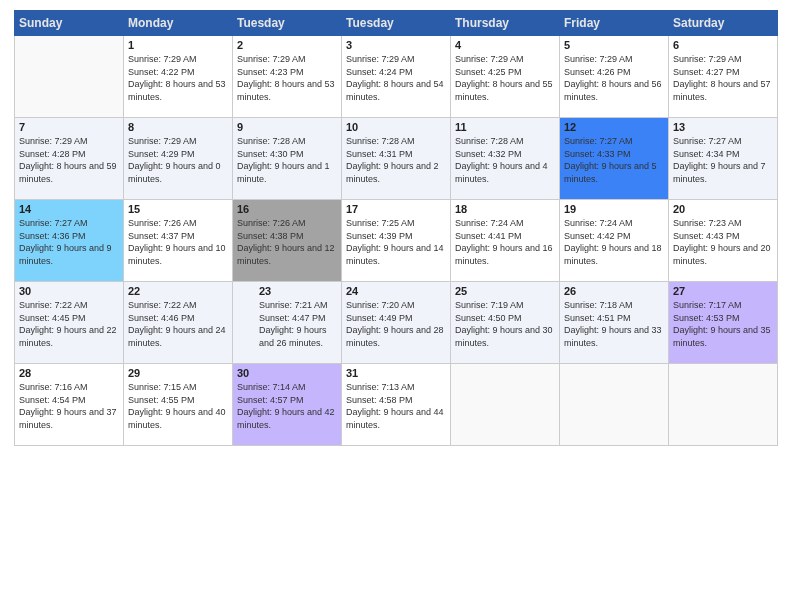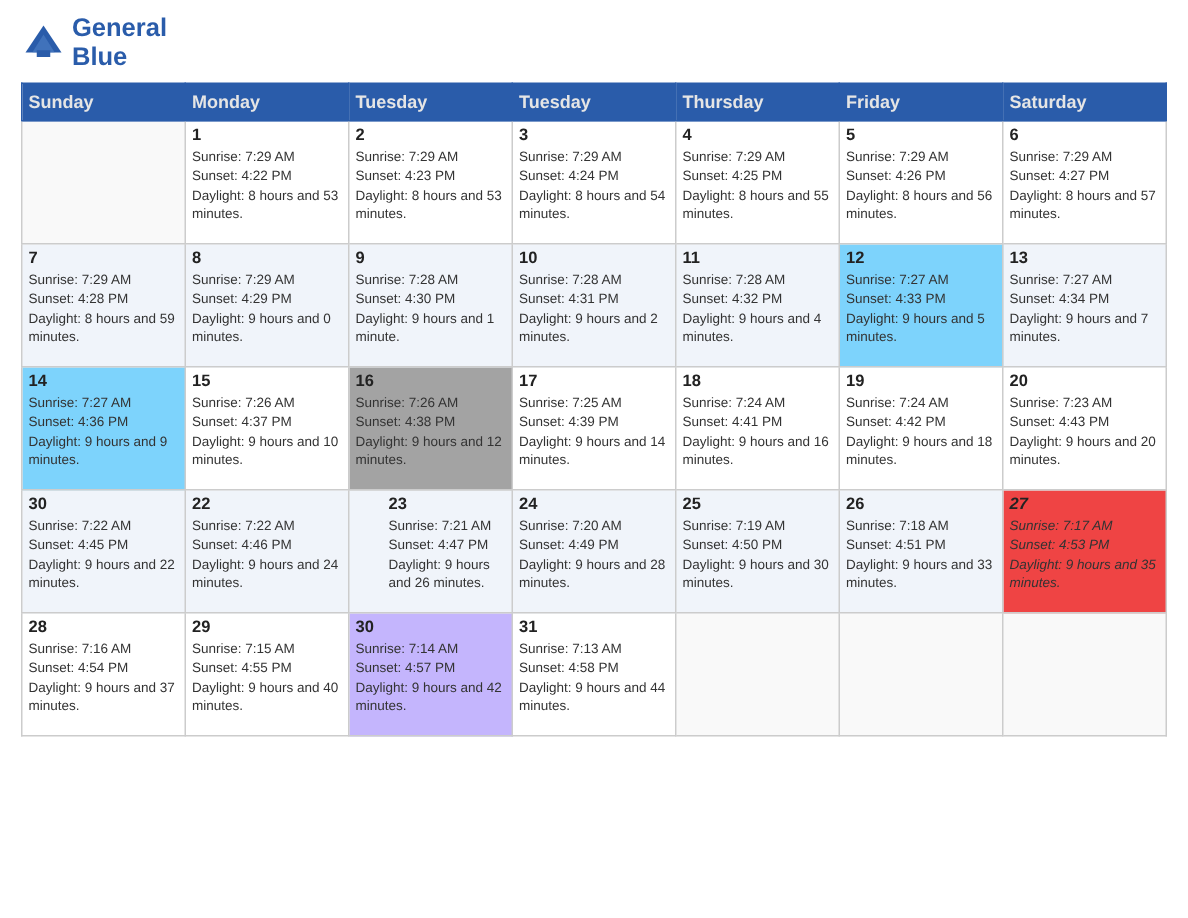--- a/index.html
+++ b/index.html
@@ -85,37 +85,20 @@
       line-height: 1.4;
     }
     .empty-cell {
       background: #f9f9f9 !important;
     }
   </style>
 </head>
 <body>
 
 <div class="page">
-  <div class="header">
-    <div class="logo">
-      <svg class="logo-icon" viewBox="0 0 40 40">
-        <polygon points="20,4 36,28 4,28" fill="#2a5caa"></polygon>
-        <polygon points="20,12 30,28 10,28" fill="#5588cc" opacity="0.5"></polygon>
-        <rect x="14" y="26" width="12" height="6" fill="#2a5caa"></rect>
-      </svg>
-      <div>
-        <div style="color:#2a5caa;font-size:17px;font-weight:bold;line-height:1.1;">General</div>
-        <div style="color:#2a5caa;font-size:17px;font-weight:bold;line-height:1.1;">Blue</div>
-      </div>
-    </div>
-    <div class="title-section">
-      <div class="month-title"></div>
-      <div class="location"></div>
-    </div>
-  </div>
 
   <table class="calendar">
     <thead>
       <tr>
       <th>Sunday</th>
           <th>Monday</th>
           <th>Tuesday</th>
           <th>Tuesday</th>
           <th>Thursday</th>
           <th>Friday</th>
@@ -164,21 +147,21 @@
             <div class="cell-text">Sunrise: 7:28 AM<br>Sunset: 4:30 PM<br>Daylight: 9 hours and 1 minute.</div>
           </td>
           <td style="background: rgb(240, 244, 250);">
             <span class="day-num">10</span>
             <div class="cell-text">Sunrise: 7:28 AM<br>Sunset: 4:31 PM<br>Daylight: 9 hours and 2 minutes.</div>
           </td>
           <td style="background: rgb(240, 244, 250);">
             <span class="day-num">11</span>
             <div class="cell-text">Sunrise: 7:28 AM<br>Sunset: 4:32 PM<br>Daylight: 9 hours and 4 minutes.</div>
           </td>
-          <td style="background: #7dd3fc;">
+          <td style="background: #3b82f6;">
             <span class="day-num">12</span>
             <div class="cell-text">Sunrise: 7:27 AM<br>Sunset: 4:33 PM<br>Daylight: 9 hours and 5 minutes.</div>
           </td>
           <td style="background: rgb(240, 244, 250);">
             <span class="day-num">13</span>
             <div class="cell-text">Sunrise: 7:27 AM<br>Sunset: 4:34 PM<br>Daylight: 9 hours and 7 minutes.</div>
           </td>
         </tr>
         <tr>
           <td style="background: #7dd3fc;">
@@ -228,21 +211,21 @@
             <div class="cell-text">Sunrise: 7:20 AM<br>Sunset: 4:49 PM<br>Daylight: 9 hours and 28 minutes.</div>
           </td>
           <td style="background: rgb(240, 244, 250);">
             <span class="day-num">25</span>
             <div class="cell-text">Sunrise: 7:19 AM<br>Sunset: 4:50 PM<br>Daylight: 9 hours and 30 minutes.</div>
           </td>
           <td style="background: rgb(240, 244, 250);">
             <span class="day-num">26</span>
             <div class="cell-text">Sunrise: 7:18 AM<br>Sunset: 4:51 PM<br>Daylight: 9 hours and 33 minutes.</div>
           </td>
-          <td style="background: #ef4444; font-style: italic;">
+          <td style="background: #c4b5fd;">
             <span class="day-num">27</span>
             <div class="cell-text">Sunrise: 7:17 AM<br>Sunset: 4:53 PM<br>Daylight: 9 hours and 35 minutes.</div>
           </td>
         </tr>
         <tr>
           <td style="background: rgb(255, 255, 255);">
             <span class="day-num">28</span>
             <div class="cell-text">Sunrise: 7:16 AM<br>Sunset: 4:54 PM<br>Daylight: 9 hours and 37 minutes.</div>
           </td>
           <td style="background: rgb(255, 255, 255);">

